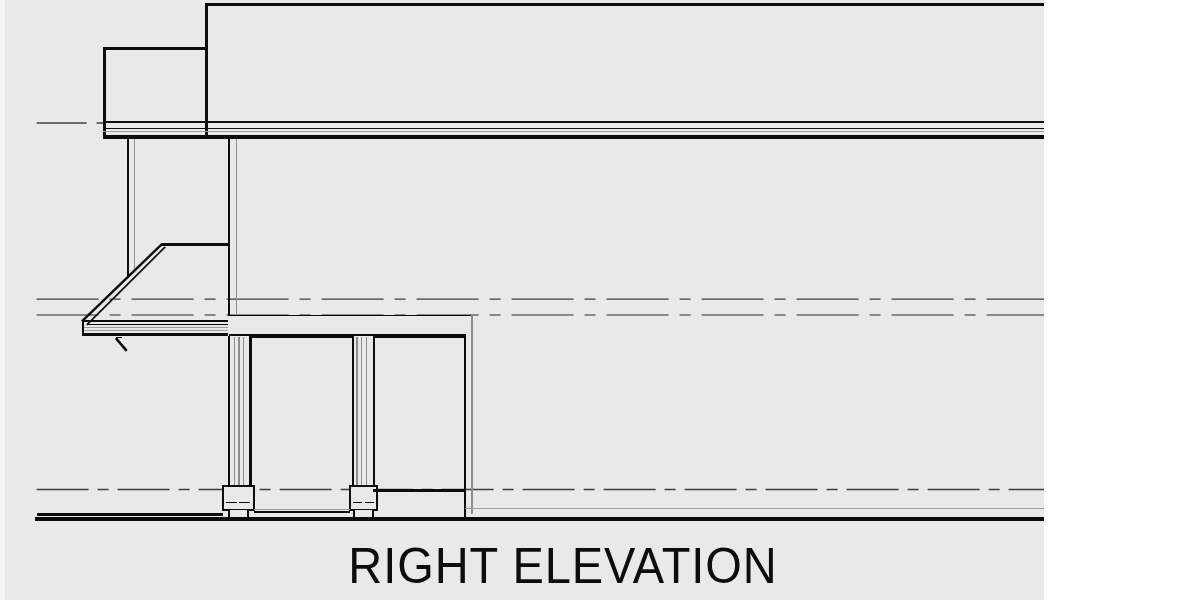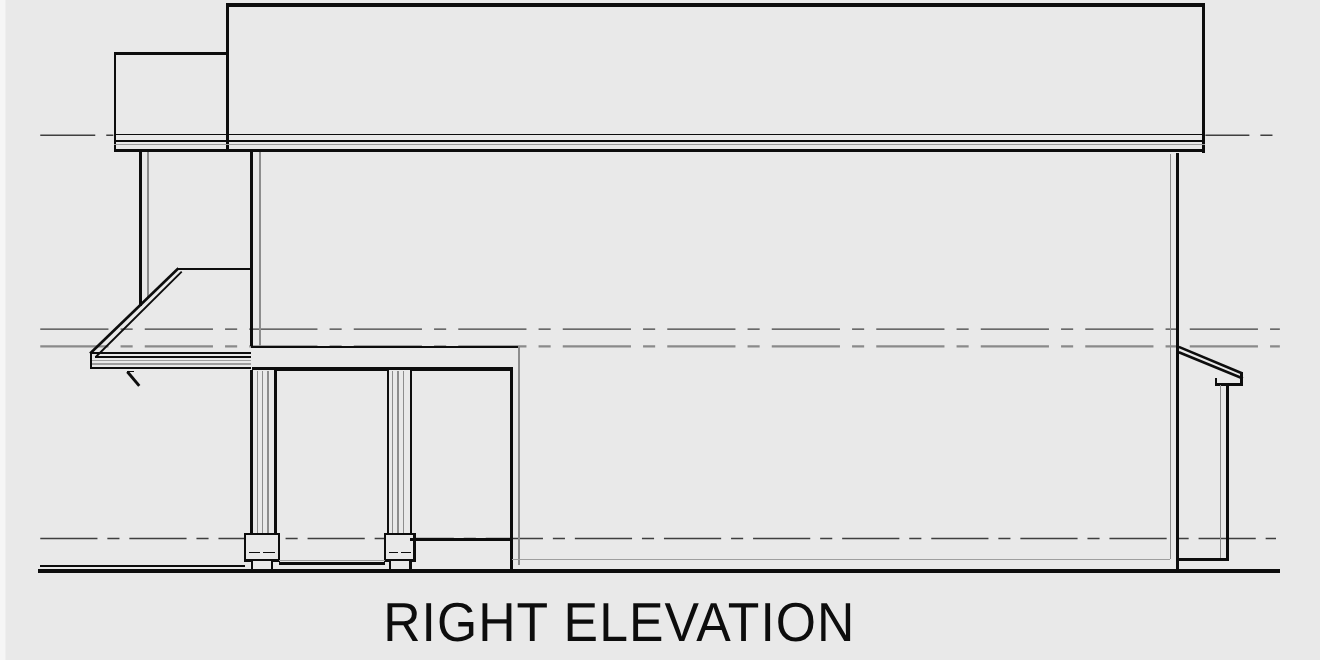--- a/index.html
+++ b/index.html
@@ -1,18 +1,18 @@
 <!DOCTYPE html>
 <html style="--background: #e9e9e9; --page-edge: #f6f6f6; --ink: #0d0d0d; --muted: #8d8d8d; --muted-light: #9e9e9e; --dash-dark: #3f3f3f; --dash-gray: #8a8a8a;"><head>
 <meta charset="utf-8">
 <style>
   html,body{margin:0;padding:0;}
   #canvas{
     position:relative;
-    width:1200px;height:600px;
+    width:1044px;height:600px;
     background:var(--background,#e9e9e9);
     overflow:hidden;
     font-family:"Liberation Sans",sans-serif;
   }
   #plan{position:absolute;left:0;top:0;}
   
   .ink {fill:var(--ink,#0d0d0d);}
   .gry {fill:var(--muted,#8d8d8d);}
   .gry2{fill:var(--muted-light,#9e9e9e);}
   .edge{fill:var(--page-edge,#f6f6f6);}

